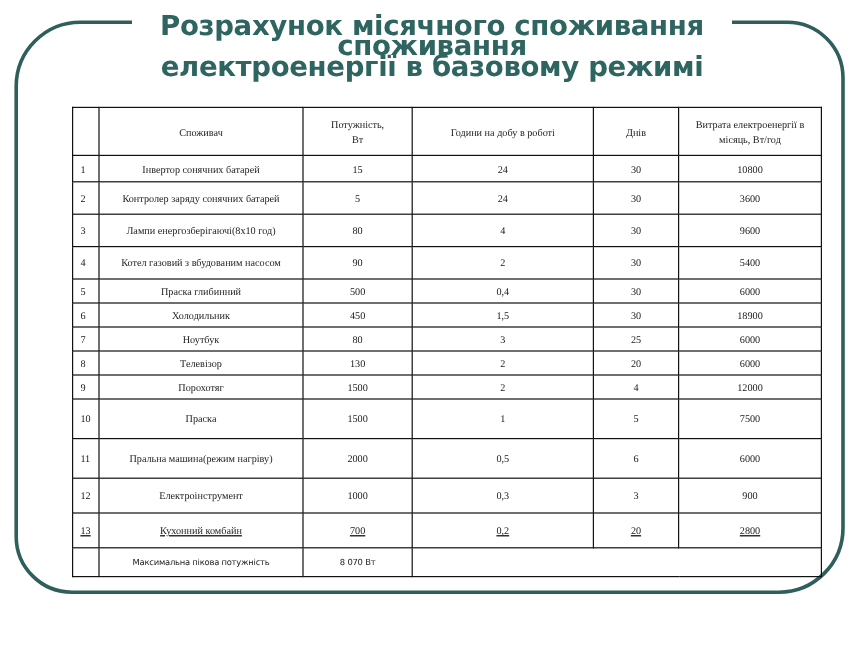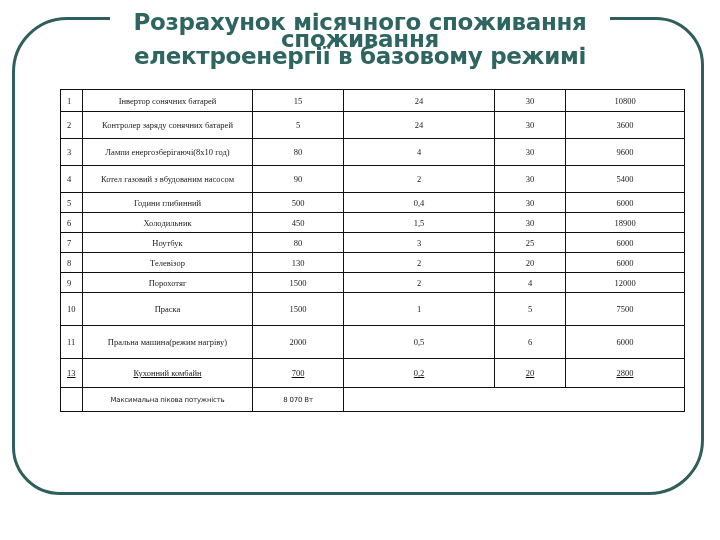--- a/index.html
+++ b/index.html
@@ -45,20 +45,28 @@
 <table class="main">
   <colgroup>
     <col style="width:22px">
       <col style="width:170px">
       <col style="width:91px">
       <col style="width:151px">
       <col style="width:71px">
       <col style="width:119px">
   </colgroup>
   <tbody id="tbody">
+    <tr style="height:40px">
+      <td></td>
+      <td>Споживач</td>
+      <td class="wrap"><span>Потужність,</span><br><span>Вт</span></td>
+      <td>Години на добу в роботі</td>
+      <td>Днів</td>
+      <td class="wrap"><span>Витрата електроенергії в</span><br><span>місяць, Вт/год</span></td>
+    </tr>
   <tr style="height: 22px;">
         <td class="num">1</td>
         <td>Інвертор сонячних батарей</td>
         <td>15</td>
         <td>24</td>
         <td>30</td>
         <td>10800</td>
       </tr>
       <tr style="height: 27px;">
         <td class="num">2</td>
@@ -79,21 +87,21 @@
       <tr style="height: 27px;">
         <td class="num">4</td>
         <td>Котел газовий з вбудованим насосом</td>
         <td>90</td>
         <td>2</td>
         <td>30</td>
         <td>5400</td>
       </tr>
       <tr style="height: 20px;">
         <td class="num">5</td>
-        <td>Години глибинний</td>
+        <td>Праска глибинний</td>
         <td>500</td>
         <td>0,4</td>
         <td>30</td>
         <td>6000</td>
       </tr>
       <tr style="height: 20px;">
         <td class="num">6</td>
         <td>Холодильник</td>
         <td>450</td>
         <td>1,5</td>
@@ -133,20 +141,28 @@
         <td>7500</td>
       </tr>
       <tr style="height: 33px;">
         <td class="num">11</td>
         <td>Пральна машина(режим нагріву)</td>
         <td>2000</td>
         <td>0,5</td>
         <td>6</td>
         <td>6000</td>
       </tr>
+      <tr style="height: 29px;">
+        <td class="num">12</td>
+        <td>Електроінструмент</td>
+        <td>1000</td>
+        <td>0,3</td>
+        <td>3</td>
+        <td>900</td>
+      </tr>
       <tr style="height: 29px; text-decoration: underline;">
         <td class="num">13</td>
         <td>Кухонний комбайн</td>
         <td>700</td>
         <td>0,2</td>
         <td>20</td>
         <td>2800</td>
       </tr>
       <tr style="height: 24px; padding-left: 42px;">
         <td></td>

